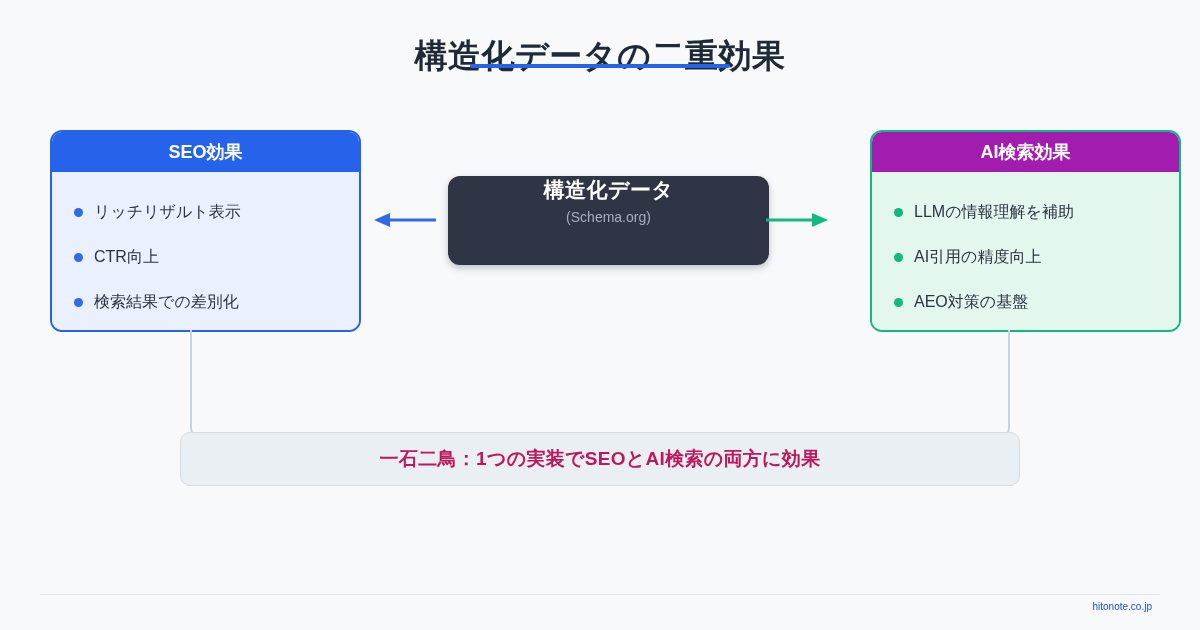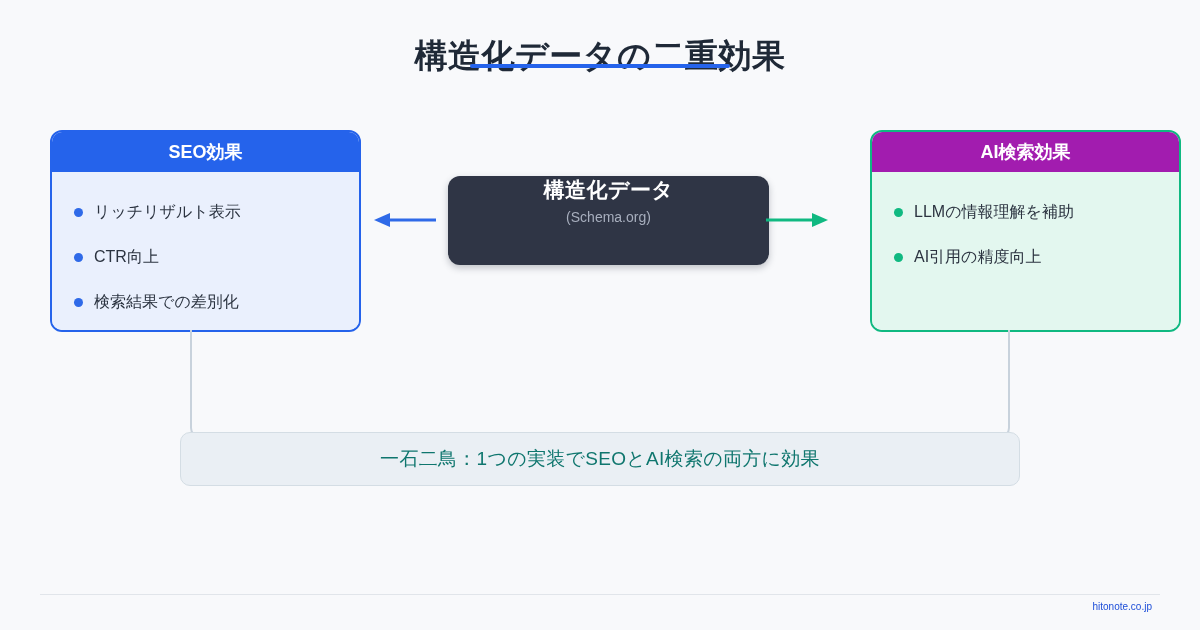--- a/index.html
+++ b/index.html
@@ -161,22 +161,22 @@
     height: 54px;
     background: #eaeff4;
     border: 1px solid #d4dde4;
     border-radius: 10px;
     display: flex;
     align-items: center;
     justify-content: center;
   }
   .banner-text {
     font-size: 19px;
-    font-weight: normal;
-    color: #0f766e;
+    font-weight: bold;
+    color: #be185d;
     letter-spacing: 0.3px;
   }
 
   
   .footer-divider {
     position: absolute;
     left: 40px;
     top: 594px;
     width: 1120px;
     height: 1px;
@@ -219,20 +219,24 @@
   <div class="card right">
     <div class="card-header">AI検索効果</div>
     <div class="card-body">
       <div class="bullet-row">
         <span class="bullet-dot"></span>
         <span class="bullet-text">LLMの情報理解を補助</span>
       </div>
       <div class="bullet-row">
         <span class="bullet-dot"></span>
         <span class="bullet-text">AI引用の精度向上</span>
+      </div>
+      <div class="bullet-row">
+        <span class="bullet-dot"></span>
+        <span class="bullet-text">AEO対策の基盤</span>
       </div>
     </div>
   </div>
 
   <div class="center-node">
     <div class="center-title">構造化データ</div>
     <div class="center-sub">(Schema.org)</div>
   </div>
 
   <svg class="arrow left-arrow" viewBox="0 0 62 14">

